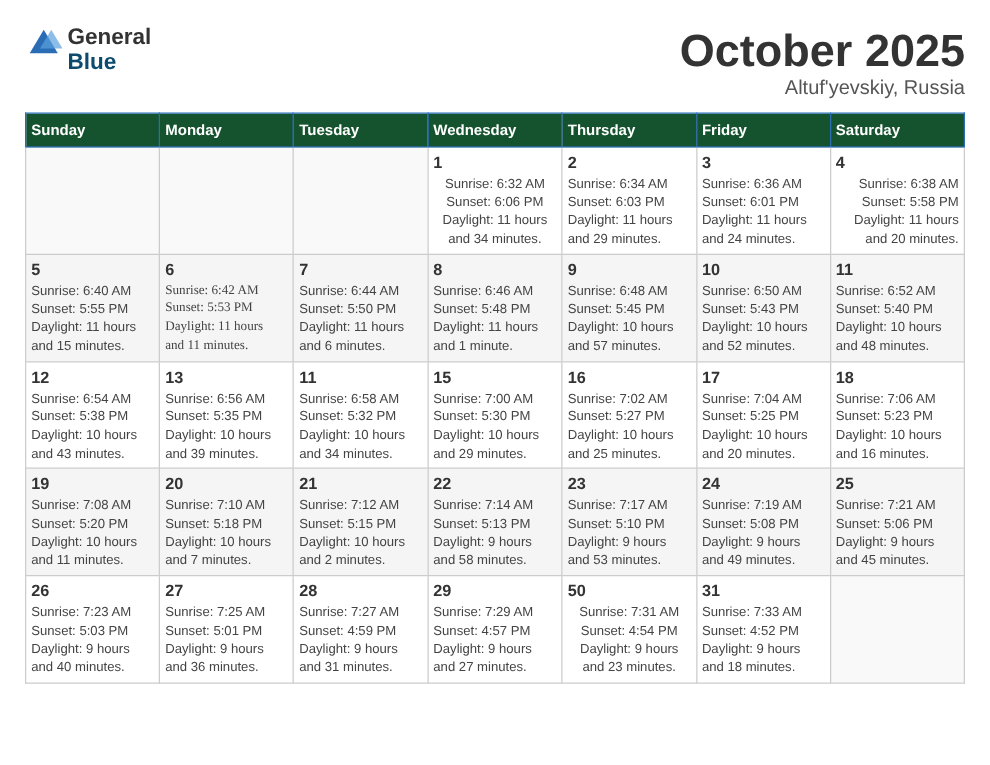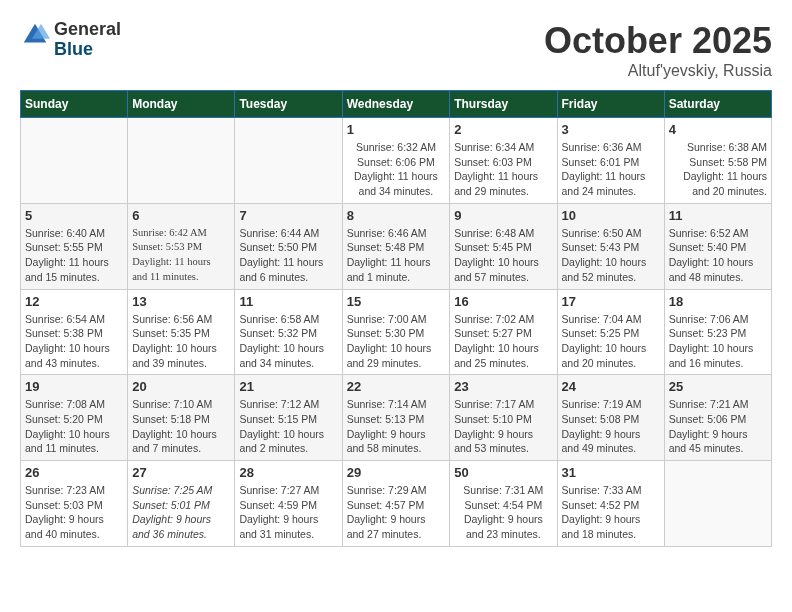--- a/index.html
+++ b/index.html
@@ -307,21 +307,21 @@
       <tr>
         <td>
           <div class="day-number">26</div>
           <div class="day-info" style="white-space: pre-line;">Sunrise: 7:23 AM
 Sunset: 5:03 PM
 Daylight: 9 hours
 and 40 minutes.</div>
         </td>
         <td>
           <div class="day-number">27</div>
-          <div class="day-info" style="white-space: pre-line; font-style: italic;">Sunrise: 7:25 AM
+          <div class="day-info" style="white-space: pre-line;">Sunrise: 7:25 AM
 Sunset: 5:01 PM
 Daylight: 9 hours
 and 36 minutes.</div>
         </td>
         <td>
           <div class="day-number">28</div>
           <div class="day-info" style="white-space: pre-line;">Sunrise: 7:27 AM
 Sunset: 4:59 PM
 Daylight: 9 hours
 and 31 minutes.</div>

